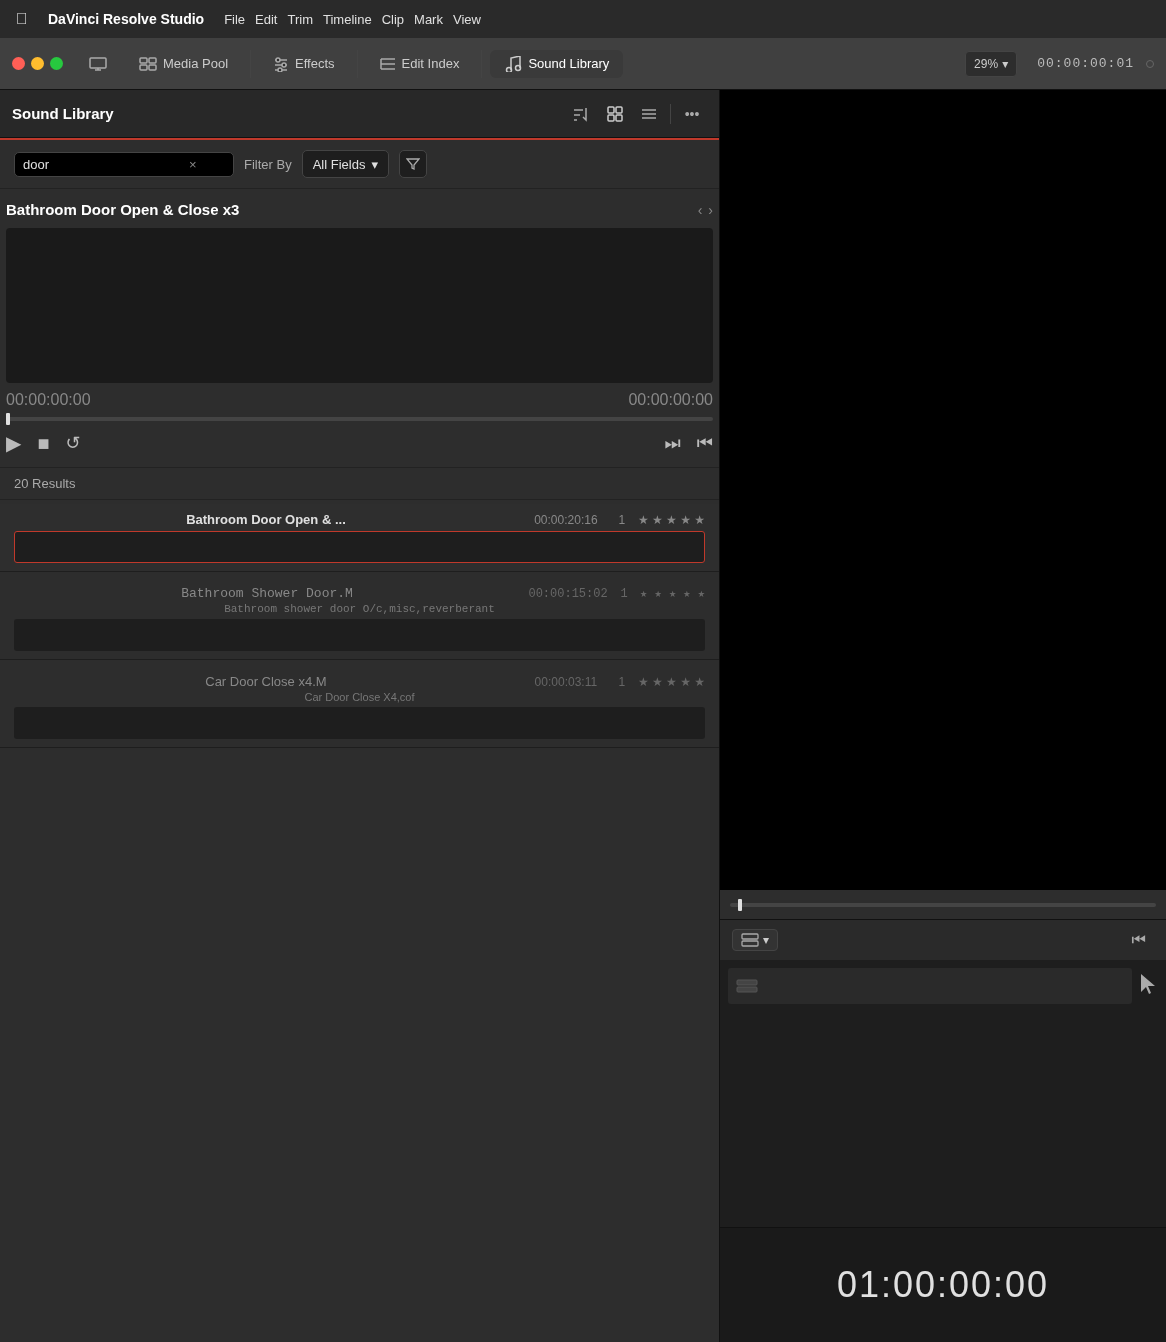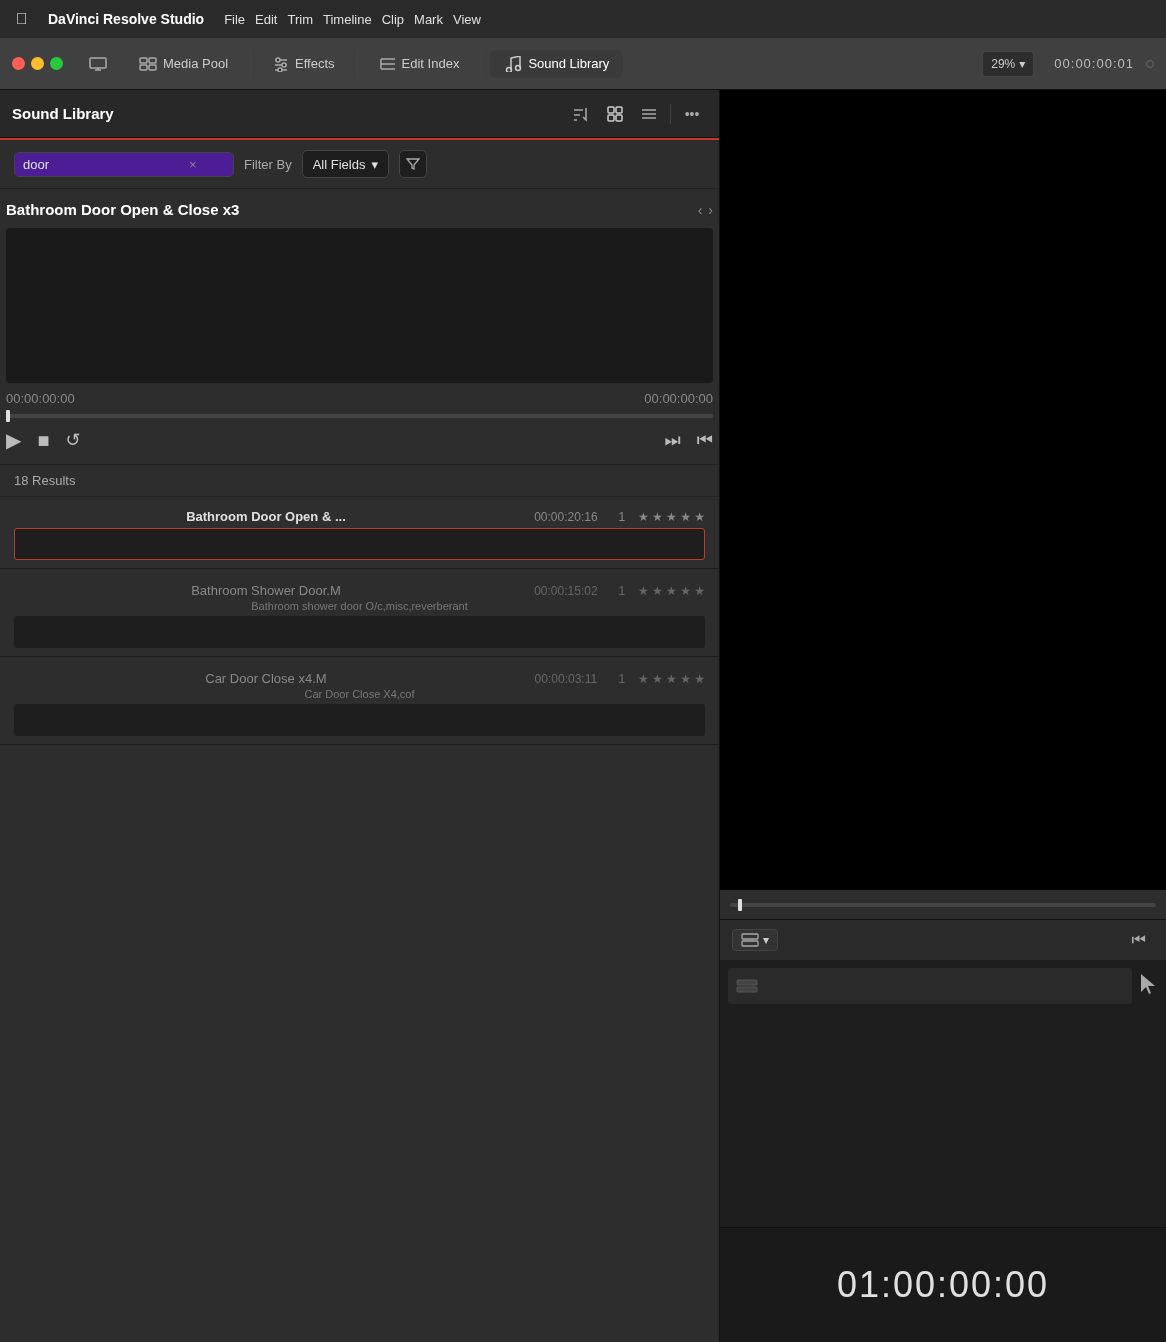--- a/index.html
+++ b/index.html
@@ -155,21 +155,21 @@
       display: flex;
       align-items: center;
       padding: 10px 14px;
       gap: 10px;
       background: #2d2d2d;
       border-bottom: 1px solid #222;
     }
     .search-input-wrap {
       display: flex;
       align-items: center;
-      background: #4c1d95;
+      background: #000000;
       border: 1px solid #444;
       border-radius: 5px;
       padding: 4px 8px;
       gap: 6px;
       width: 220px;
     }
     .search-input {
       background: transparent;
       border: none;
       outline: none;
@@ -244,21 +244,21 @@
       width: 100%;
       height: 155px;
       background: #1a1a1a;
       border-radius: 4px;
       margin-bottom: 8px;
       position: relative;
     }
     .time-row {
       display: flex;
       justify-content: space-between;
-      font-size: 13px;
+      font-size: 16px;
       color: #888;
       margin-bottom: 8px;
     }
     .progress-bar-wrap {
       width: 100%;
       height: 4px;
       background: #444;
       border-radius: 2px;
       margin-bottom: 10px;
       position: relative;
@@ -512,21 +512,21 @@
     <span>Sound Library</span>
   </button>
 
   <div style="flex:1;"></div>
 
   <div class="zoom-area">
     <span>29%</span>
     <span>▾</span>
   </div>
   <div style="width:12px;"></div>
-  <span style="font-size:13px; color:#bbb; font-family: Liberation Sans, sans-serif; letter-spacing:1px;">00:00:00:01</span>
+  <span style="font-size:13px; color:#bbb; font-family: Liberation Mono, monospace; letter-spacing:1px;">00:00:00:01</span>
   <div style="width:8px; height:8px; border-radius:50%; border:1px solid #666; margin-left:8px;"></div>
 </div>
 
 <div class="main-layout">
 
   <div class="left-panel">
 
     <div class="panel-header">
       <span class="panel-title">Sound Library</span>
       <div class="panel-header-actions">
@@ -597,34 +597,34 @@
         <button class="ctrl-btn">▶</button>
         <button class="ctrl-btn">■</button>
         <button class="ctrl-btn" style="font-size:18px;">↺</button>
         <div class="ctrl-spacer"></div>
         <button class="ctrl-btn" style="font-size:18px;">⏭</button>
         <button class="ctrl-btn" style="font-size:18px;">⏮</button>
       </div>
     </div>
 
     <div class="results-section">
-      <div class="results-count">18 Results</div>
+      <div class="results-count">20 Results</div>
       <div class="results-list">
 
         <div class="result-item selected">
           <div class="result-top">
             <span class="result-name" style="font-weight:700; color:#e0e0e0;">Bathroom Door Open &amp; ...</span>
             <span class="result-duration">00:00:20:16</span>
             <span class="result-ch">1</span>
             <div class="stars">★ ★ ★ ★ ★</div>
           </div>
           <div class="result-waveform highlighted"></div>
         </div>
 
-        <div class="result-item" style="margin-top:6px;">
+        <div class="result-item" style="margin-top:6px;font-family:Liberation Mono, monospace;">
           <div class="result-top">
             <span class="result-name dim">Bathroom Shower Door.M</span>
             <span class="result-duration" style="color:#666;">00:00:15:02</span>
             <span class="result-ch" style="color:#666;">1</span>
             <div class="stars" style="color:#666;">★ ★ ★ ★ ★</div>
           </div>
           <div class="result-desc">Bathroom shower door O/c,misc,reverberant</div>
           <div class="result-waveform"></div>
         </div>
 

